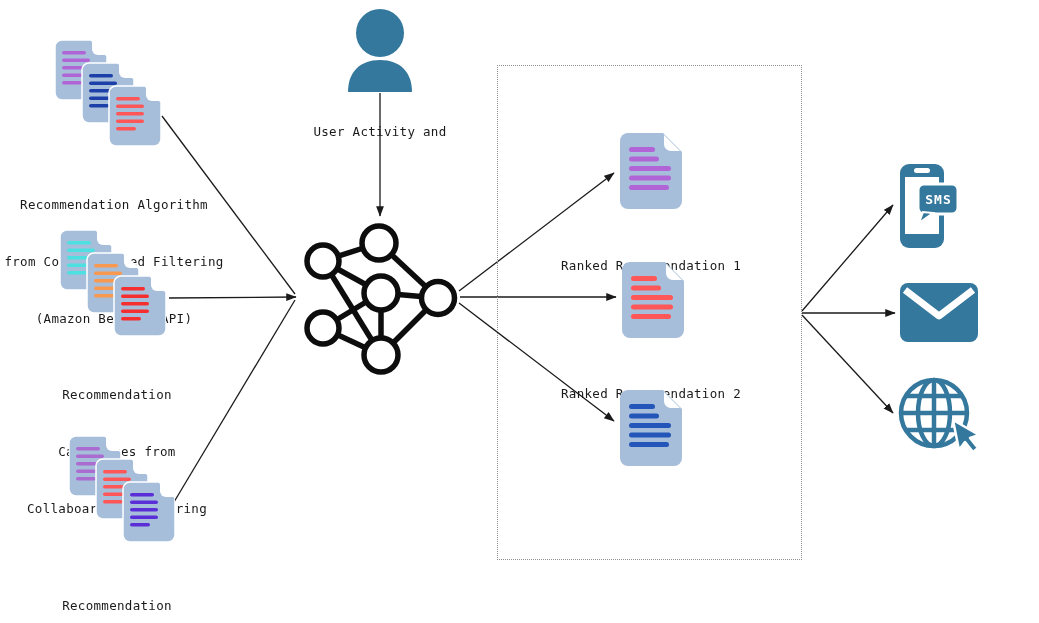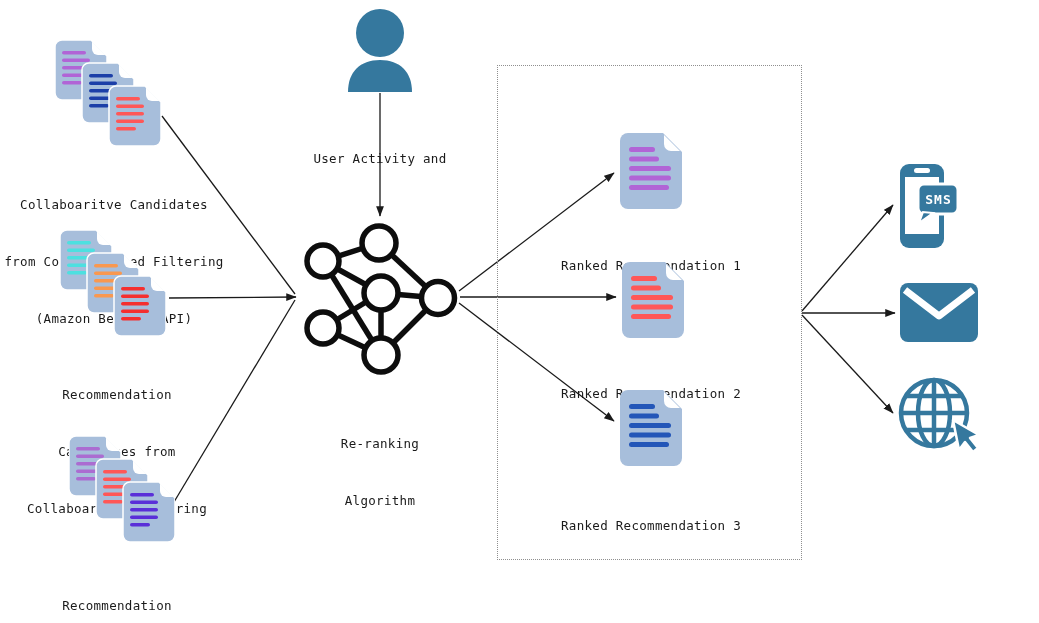--- a/index.html
+++ b/index.html
@@ -74,21 +74,21 @@
     <g transform="translate(27,23)">
         <use href="#docS"></use>
         <use href="#barsS" color="#1c3fa8"></use>
       </g>
     <g transform="translate(54,46)">
         <use href="#docS"></use>
         <use href="#barsS" color="#ff5757"></use>
       </g>
   </svg>
   <div class="lbl" style="left:2px;top:157px;width:224px">
-    <div>Collaboaritve Candidates</div>
+    <div>Recommendation Algorithm</div>
     <div>from Content-based Filtering</div>
     <div>(Amazon Bedrock API)</div>
   </div>
 
   <svg class="abs fg" style="left:60px;top:230px" width="106" height="106" viewBox="0 0 106 106">
     <g transform="translate(0,0)">
         <use href="#docS"></use>
         <use href="#barsS" color="#4de0e0"></use>
       </g>
     <g transform="translate(27,23)">
@@ -125,21 +125,21 @@
     
     
   </div>
 
   <svg class="abs fg" style="left:338px;top:8px" width="84" height="84" viewBox="0 0 84 84">
     <g fill="#35789e">
       <circle cx="42" cy="25" r="24"></circle>
       <path d="M42,52 C22,52 10,64 10,84 H74 C74,64 62,52 42,52 Z"></path>
     </g>
   </svg>
-  <div class="lbl" style="left:300px;top:111px;width:160px">
+  <div class="lbl" style="left:300px;top:84px;width:160px">
     <div>User Activity and</div>
   </div>
 
   <svg class="abs fg" style="left:293px;top:218px" width="172" height="162" viewBox="0 0 172 162">
     <g stroke="#0d0d0d" stroke-width="5.5" fill="none">
       <line x1="30" y1="43" x2="86" y2="25"></line>
       <line x1="30" y1="43" x2="88" y2="75"></line>
       <line x1="30" y1="43" x2="88" y2="137"></line>
       <line x1="30" y1="110" x2="88" y2="75"></line>
       <line x1="30" y1="110" x2="88" y2="137"></line>
@@ -148,24 +148,20 @@
       <line x1="88" y1="75" x2="88" y2="137"></line>
       <line x1="88" y1="137" x2="145" y2="80"></line>
       <circle cx="86" cy="25" r="17" fill="#ffffff"></circle>
       <circle cx="30" cy="43" r="16" fill="#ffffff"></circle>
       <circle cx="88" cy="75" r="17" fill="#ffffff"></circle>
       <circle cx="145" cy="80" r="16.5" fill="#ffffff"></circle>
       <circle cx="30" cy="110" r="16" fill="#ffffff"></circle>
       <circle cx="88" cy="137" r="17" fill="#ffffff"></circle>
     </g>
   </svg>
-  <div class="lbl" style="left:300px;top:396px;width:160px">
-    <div>Re-ranking</div>
-    <div>Algorithm</div>
-  </div>
 
   <svg class="abs fg" style="left:620px;top:133px" width="62" height="76" viewBox="0 0 62 76">
     <use href="#docL"></use>
       <use href="#barsL" color="#b164d6"></use>
   </svg>
   <div class="lbl" style="left:539px;top:218px;width:224px">
     <div>Ranked Recommendation 1</div>
   </div>
 
   <svg class="abs fg" style="left:622px;top:262px" width="62" height="76" viewBox="0 0 62 76">
@@ -173,23 +169,20 @@
       <use href="#barsL" color="#ff5757"></use>
   </svg>
   <div class="lbl" style="left:539px;top:346px;width:224px">
     <div>Ranked Recommendation 2</div>
   </div>
 
   <svg class="abs fg" style="left:620px;top:390px" width="62" height="76" viewBox="0 0 62 76">
     <use href="#docL"></use>
       <use href="#barsL" color="#2356b8"></use>
   </svg>
-  <div class="lbl" style="left:539px;top:478px;width:224px">
-    <div>Ranked Recommendation 3</div>
-  </div>
 
   <svg class="abs fg" style="left:896px;top:160px" width="66" height="92" viewBox="0 0 66 92">
     <g fill="#35789e">
       <rect x="4" y="4" width="44" height="84" rx="9"></rect>
       <rect x="9" y="17" width="34" height="57" fill="#ffffff"></rect>
       <rect x="18" y="8" width="16" height="5" rx="2.5" fill="#ffffff"></rect>
       <rect x="22" y="24" width="40" height="30" rx="6" stroke="#ffffff" stroke-width="3"></rect>
       <path d="M27,52 L23,63 L37,53 Z" stroke="#ffffff" stroke-width="2"></path>
     </g>
     <text x="42.5" y="44" text-anchor="middle" font-size="13" font-weight="bold" fill="#ffffff" letter-spacing="1">SMS</text>

